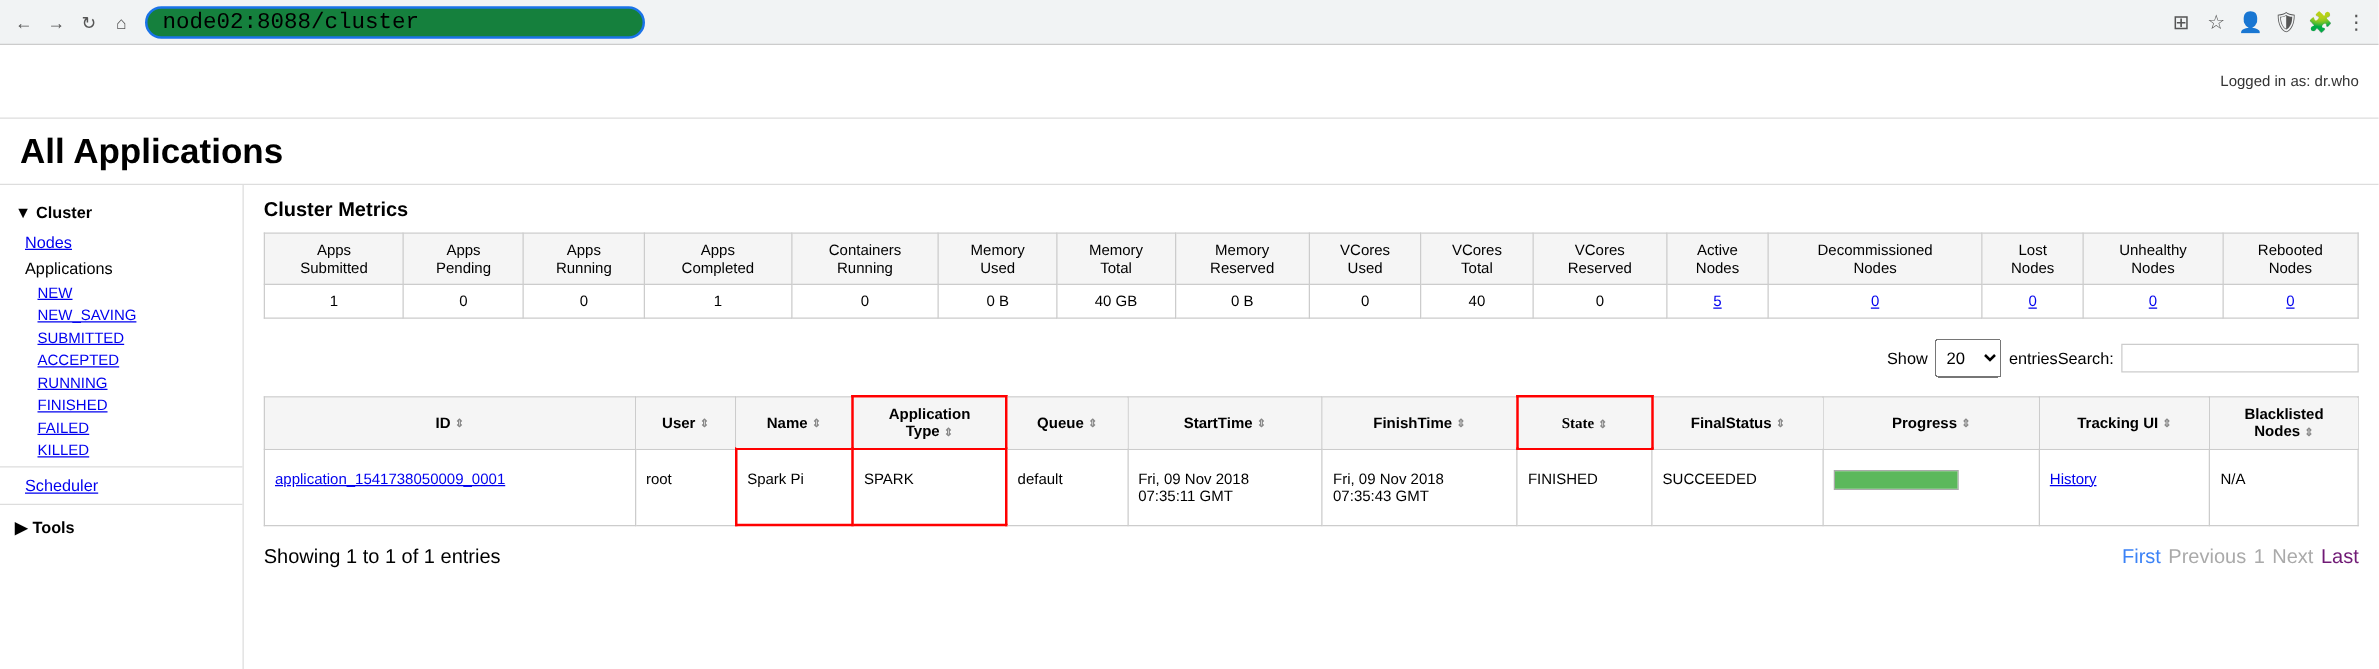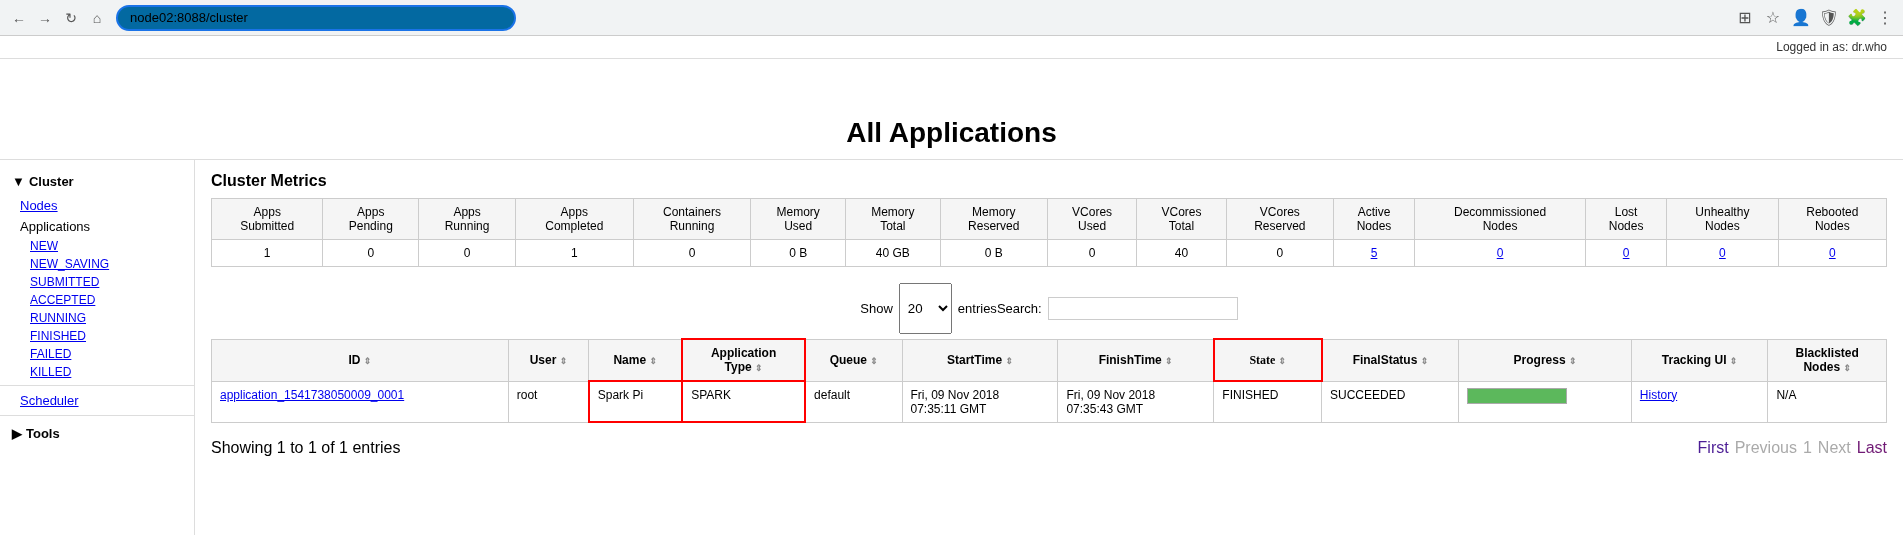--- a/index.html
+++ b/index.html
@@ -16,43 +16,44 @@
       height: 36px;
     }
     .nav-buttons { display: flex; gap: 4px; align-items: center; }
     .nav-btn {
       width: 22px; height: 22px; border-radius: 50%; border: none;
       background: transparent; cursor: pointer; font-size: 14px; color: #555;
       display: flex; align-items: center; justify-content: center;
     }
     .address-bar {
       flex: 1; height: 26px; border: 2px solid #1a73e8; border-radius: 13px;
-      padding: 0 12px; font-size: 13px; background: #0369a1; outline: none;
+      padding: 0 12px; font-size: 18px; background: #15803d; outline: none;
       max-width: 400px;
+      font-family: Liberation Mono, monospace;
     }
     .browser-actions { margin-left: auto; display: flex; gap: 8px; align-items: center; font-size: 16px; color: #555; }
     .browser-icon { cursor: pointer; width: 20px; height: 20px; display: flex; align-items: center; justify-content: center; }
 
     
     .top-bar {
       display: flex; align-items: center; justify-content: space-between;
-      padding: 4px 16px; border-bottom: 1px solid #ddd;
+      padding: 22px 16px; border-bottom: 1px solid #ddd;
     }
     .logged-in { font-size: 12px; color: #333; }
 
     
     .header {
       display: flex; align-items: center;
       padding: 10px 16px;
       border-bottom: 1px solid #ddd;
     }
     .logo-area { display: flex; align-items: center; gap: 8px; }
     .hadoop-logo { width: 80px; height: 60px; }
     .page-title {
-      flex: 1; text-align: center; font-size: 28px; font-weight: bold; color: #000; margin-top: 48px;
+      flex: 1; font-size: 28px; font-weight: bold; color: #000;
     }
 
     
     .main-layout { display: flex; min-height: 400px; }
 
     
     .sidebar {
       width: 195px; min-width: 195px; border-right: 1px solid #ddd;
       padding: 8px 0; font-size: 13px;
     }
@@ -83,40 +84,40 @@
       background: #f5f5f5; border: 1px solid #ccc; padding: 6px 8px;
       text-align: center; font-weight: normal; white-space: nowrap;
     }
     .metrics-table td {
       border: 1px solid #ccc; padding: 6px 8px; text-align: center; white-space: nowrap;
     }
     .metrics-table a { color: #00e; text-decoration: underline; }
 
     
     .table-controls {
-      display: flex; justify-content: center; align-items: center;
-      margin-bottom: 4px; font-size: 13px;
+      display: flex; justify-content: flex-end; align-items: center;
+      margin-bottom: 14px; font-size: 13px;
     }
     .show-entries { display: flex; align-items: center; gap: 6px; }
-    .show-entries select { padding: 16px 4px; }
+    .show-entries select { padding: 6px 4px; }
     .search-area { display: flex; align-items: center; gap: 6px; }
     .search-input { border: 1px solid #ccc; padding: 3px 6px; font-size: 13px; }
 
     
     .apps-table {
       border-collapse: collapse; width: 100%; font-size: 12px;
       border: 1px solid #ddd; margin-bottom: 12px;
     }
     .apps-table th {
       background: #f5f5f5; border: 1px solid #ccc; padding: 6px 8px;
       text-align: center; white-space: nowrap; position: relative; cursor: pointer;
     }
     .apps-table th .sort-arrows { font-size: 9px; vertical-align: middle; color: #888; }
     .apps-table td {
-      border: 1px solid #ccc; padding: 6px 8px; vertical-align: top;
+      border: 1px solid #ccc; padding: 16px 8px; vertical-align: top;
     }
     .apps-table a { color: #00e; text-decoration: underline; }
 
     
     .progress-bar-outer {
       width: 100px; height: 16px; background: #ddd; border: 1px solid #aaa;
       display: inline-block; vertical-align: middle;
     }
     .progress-bar-inner {
       height: 100%; background: #5cb85c;
@@ -286,21 +287,21 @@
           </td>
           <td><a href="#">History</a></td>
           <td>N/A</td>
         </tr>
       </tbody>
     </table>
 
     <div class="table-footer">
       <span>Showing 1 to 1 of 1 entries</span>
       <div class="pagination">
-        <span style="color: #4c1d95; cursor: pointer;">First</span>
+        <span style="color: #3b82f6; cursor: pointer;">First</span>
         <span style="color: rgb(170, 170, 170); cursor: pointer;">Previous</span>
         <span>1</span>
         <span style="color: rgb(170, 170, 170); cursor: pointer;">Next</span>
         <span style="color: #701a75; cursor: pointer;">Last</span>
       </div>
     </div>
 
   </div>
 </div>
 

